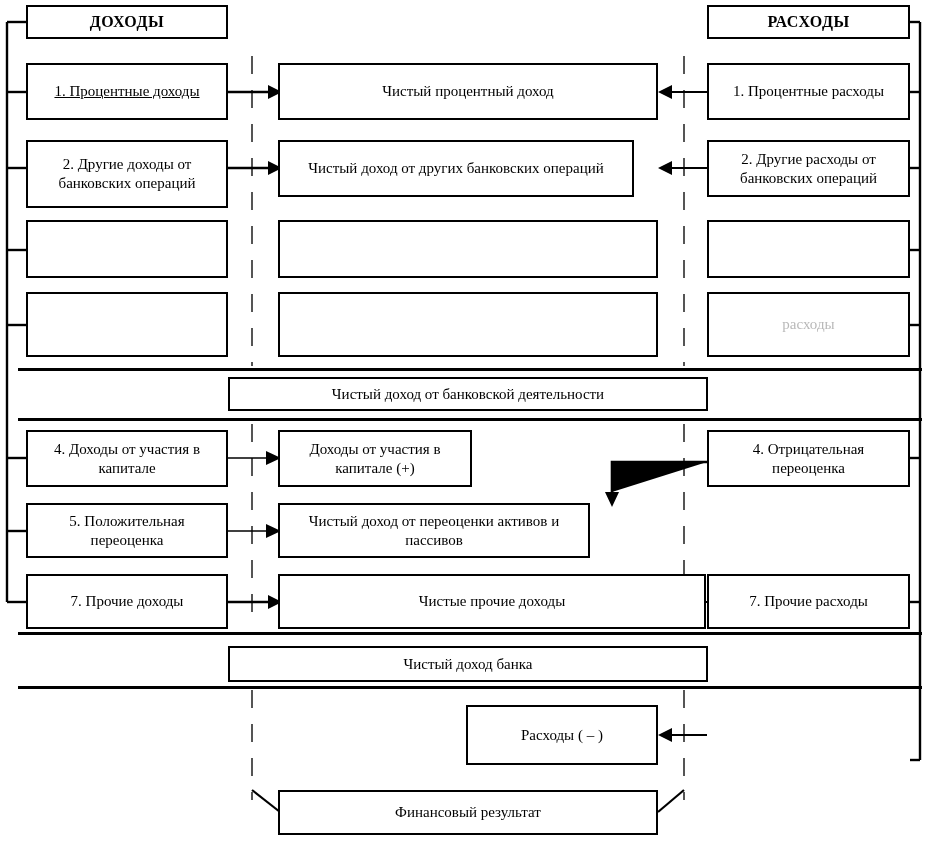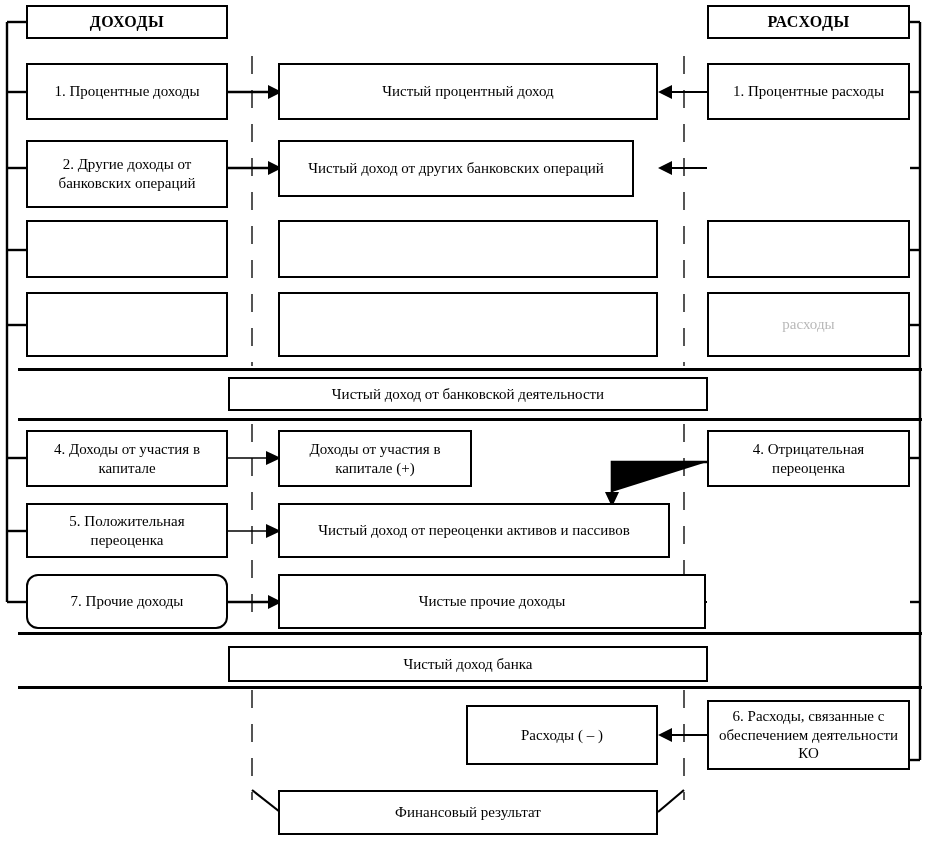--- a/index.html
+++ b/index.html
@@ -100,78 +100,81 @@
   <div class="sep" style="left:18px;top:632px;width:904px;"></div>
   <div class="sep" style="left:18px;top:686px;width:904px;"></div>
 
   <div class="box hdr" style="left:26px;top:5px;width:202px;height:34px;">
     <span class="t">ДОХОДЫ</span>
   </div>
   <div class="box hdr" style="left:707px;top:5px;width:203px;height:34px;">
     <span class="t">РАСХОДЫ</span>
   </div>
 
-  <div class="box" style="left:26px;top:63px;width:202px;height:57px;">
+  <div class="box" style="left:26px;top:63px;width:202px;height:57px;text-decoration:underline;">
     <span class="t">1. Процентные доходы</span>
   </div>
   <div class="box" style="left:26px;top:140px;width:202px;height:68px;">
     <span class="t">2. Другие доходы от банковских операций</span>
   </div>
   <div class="box blank" style="left:26px;top:220px;width:202px;height:58px;">
     <span class="t"></span>
   </div>
   <div class="box blank" style="left:26px;top:292px;width:202px;height:65px;">
     <span class="t"></span>
   </div>
   <div class="box" style="left:26px;top:430px;width:202px;height:57px;">
     <span class="t">4. Доходы от участия в капитале</span>
   </div>
   <div class="box" style="left:26px;top:503px;width:202px;height:55px;">
     <span class="t">5. Положительная переоценка</span>
   </div>
-  <div class="box" style="left:26px;top:574px;width:202px;height:55px;border-radius:12px;">
+  <div class="box" style="left:26px;top:574px;width:202px;height:55px;">
     <span class="t">7. Прочие доходы</span>
   </div>
 
   <div class="box" style="left:278px;top:63px;width:380px;height:57px;">
     <span class="t">Чистый процентный доход</span>
   </div>
   <div class="box" style="left:278px;top:140px;width:356px;height:57px;">
     <span class="t">Чистый доход от других банковских операций</span>
   </div>
   <div class="box blank" style="left:278px;top:220px;width:380px;height:58px;">
     <span class="t"></span>
   </div>
   <div class="box blank" style="left:278px;top:292px;width:380px;height:65px;">
     <span class="t"></span>
   </div>
   <div class="box" style="left:278px;top:430px;width:194px;height:57px;">
     <span class="t">Доходы от участия в капитале (+)</span>
   </div>
-  <div class="box" style="left:278px;top:503px;width:392px;height:55px;justify-content:center;">
+  <div class="box" style="left:278px;top:503px;width:312px;height:55px;justify-content:center;">
     <span class="t">Чистый доход от переоценки активов и пассивов</span>
   </div>
   <div class="box" style="left:278px;top:574px;width:428px;height:55px;">
     <span class="t">Чистые прочие доходы</span>
   </div>
 
   <div class="box" style="left:707px;top:63px;width:203px;height:57px;">
     <span class="t">1. Процентные расходы</span>
+  </div>
+  <div class="box" style="left:707px;top:140px;width:203px;height:57px;">
+    <span class="t">2. Другие расходы от банковских операций</span>
   </div>
   <div class="box blank" style="left:707px;top:220px;width:203px;height:58px;">
     <span class="t"></span>
   </div>
   <div class="box faint" style="left:707px;top:292px;width:203px;height:65px;">
     <span class="t">расходы</span>
   </div>
   <div class="box" style="left:707px;top:430px;width:203px;height:57px;">
     <span class="t">4. Отрицательная переоценка</span>
   </div>
-  <div class="box" style="left:707px;top:700px;width:203px;height:70px;">
-    <span class="t">6. Расходы, связанные с обеспечением деятельности КО</span>
+  <div class="box" style="left:707px;top:574px;width:203px;height:55px;">
+    <span class="t">7. Прочие расходы</span>
   </div>
 
   <div class="box" style="left:228px;top:646px;width:480px;height:36px;">
     <span class="t">Чистый доход банка</span>
   </div>
   <div class="box" style="left:228px;top:377px;width:480px;height:34px;">
     <span class="t">Чистый доход от банковской деятельности</span>
   </div>
   <div class="box" style="left:466px;top:705px;width:192px;height:60px;">
     <span class="t">Расходы ( – )</span>

